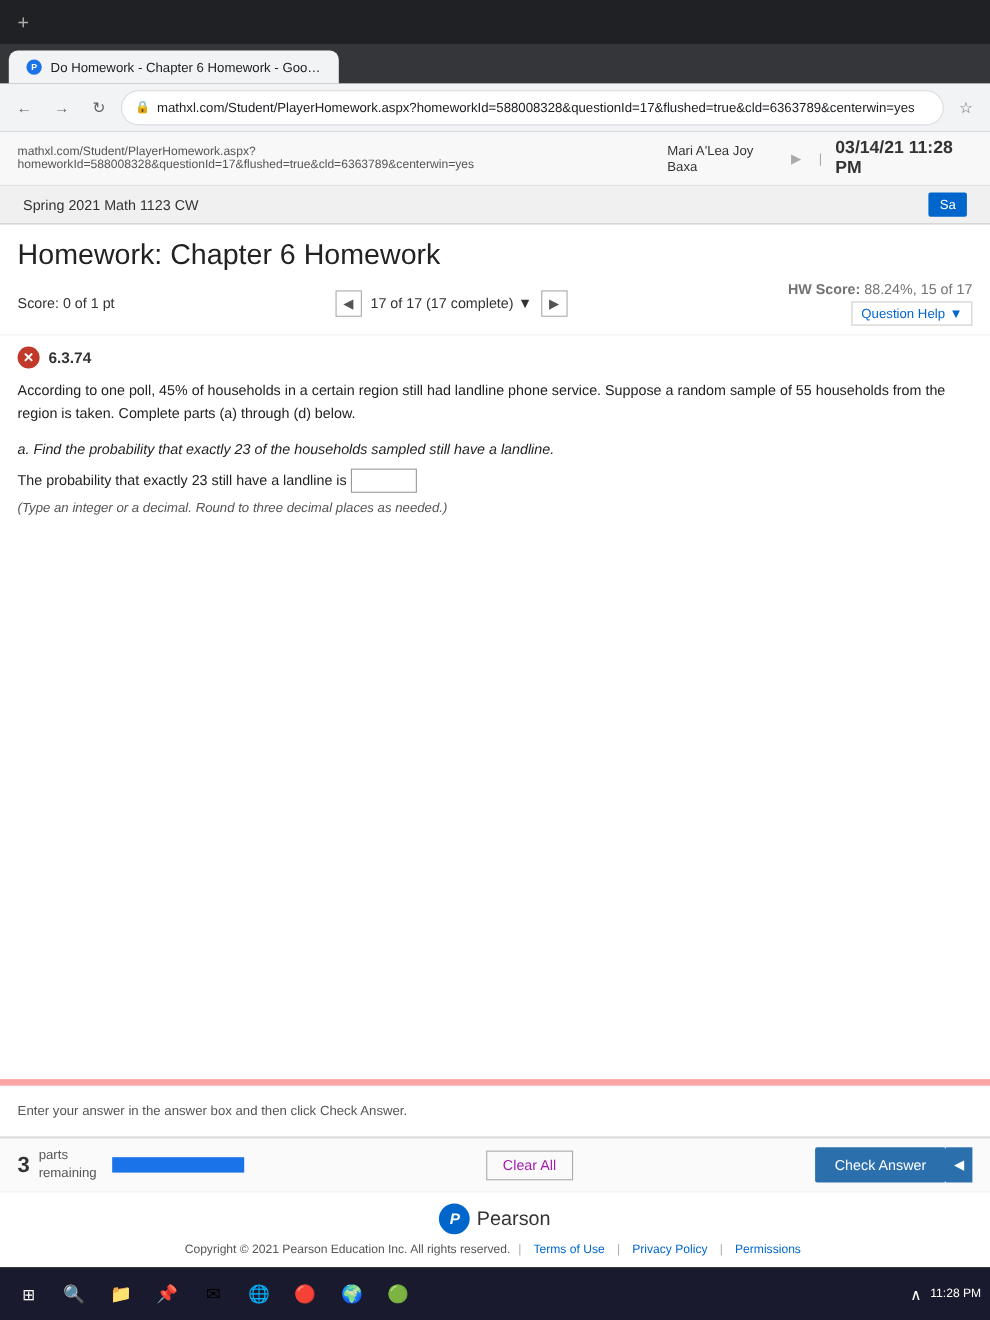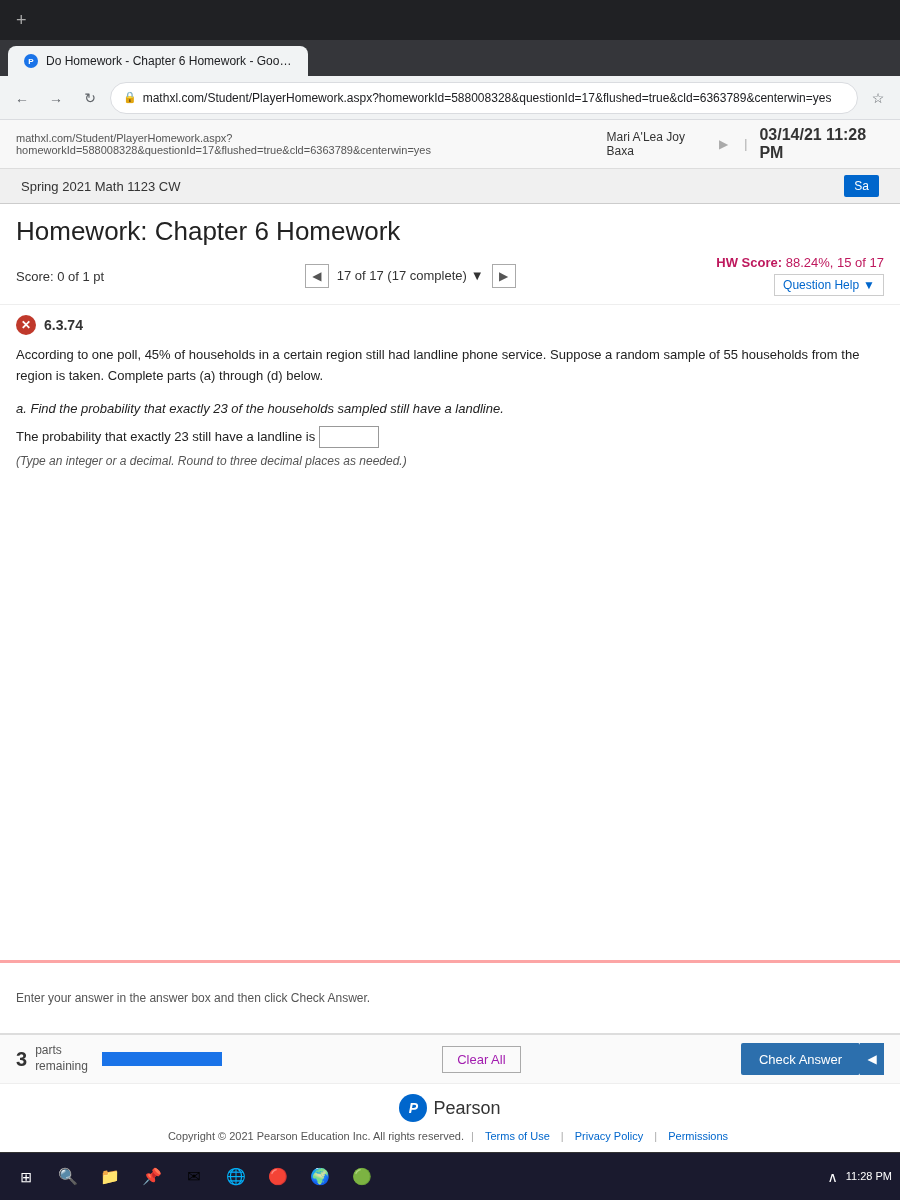--- a/index.html
+++ b/index.html
@@ -252,21 +252,21 @@
     .progress-dropdown {
       background: none;
       border: none;
       font-size: 13px;
       color: #333;
       cursor: pointer;
     }
 
     .hw-score {
       font-size: 13px;
-      color: #be185d;
+      color: #737373;
       text-align: right;
     }
 
     .hw-score-bold {
       font-weight: bold;
     }
 
     .question-help-btn {
       font-size: 12px;
       color: #0066cc;
@@ -346,22 +346,22 @@
 
     .type-hint {
       font-size: 12px;
       color: #555;
       font-style: italic;
       margin-bottom: 20px;
     }
 
     
     .bottom-instruction {
-      border-top: 3px solid #fca5a5;
-      padding: 28px 16px;
+      border-top: 6px solid #fca5a5;
+      padding: 16px 16px;
       font-size: 12px;
       color: #555;
     }
 
     
     .footer-bar {
       border-top: 2px solid #ddd;
       padding: 8px 16px;
       background: #fafafa;
       display: flex;

